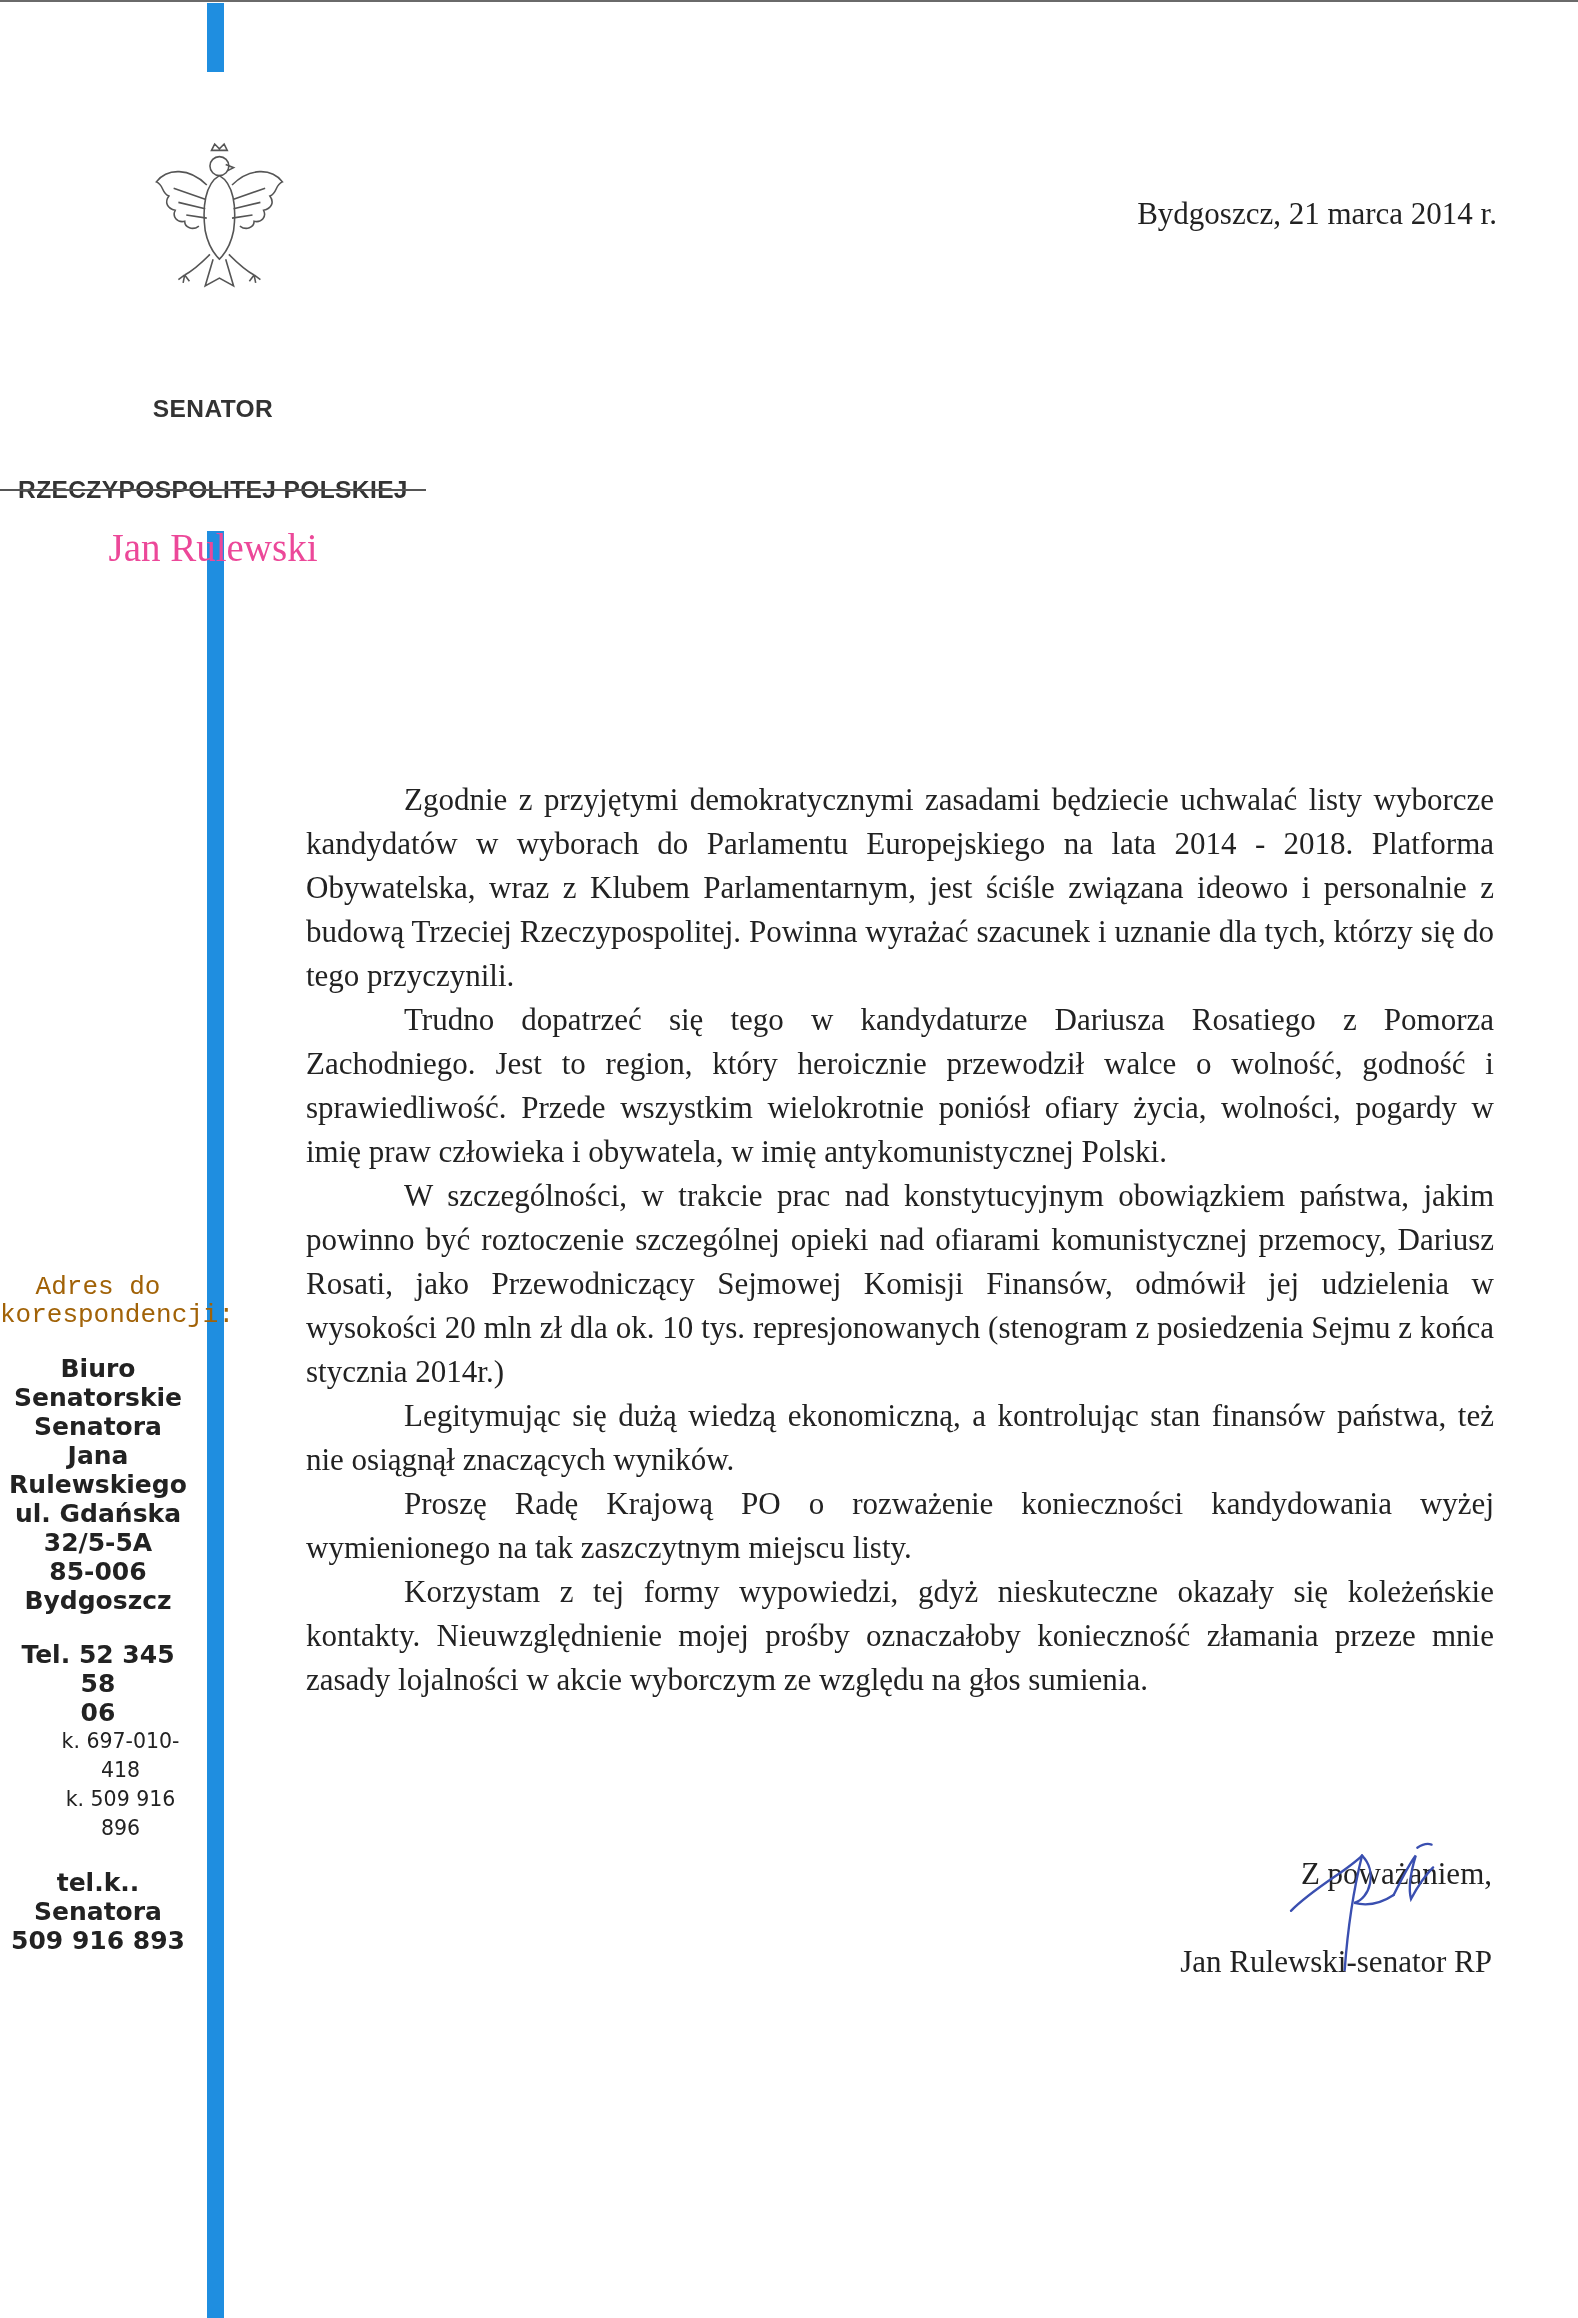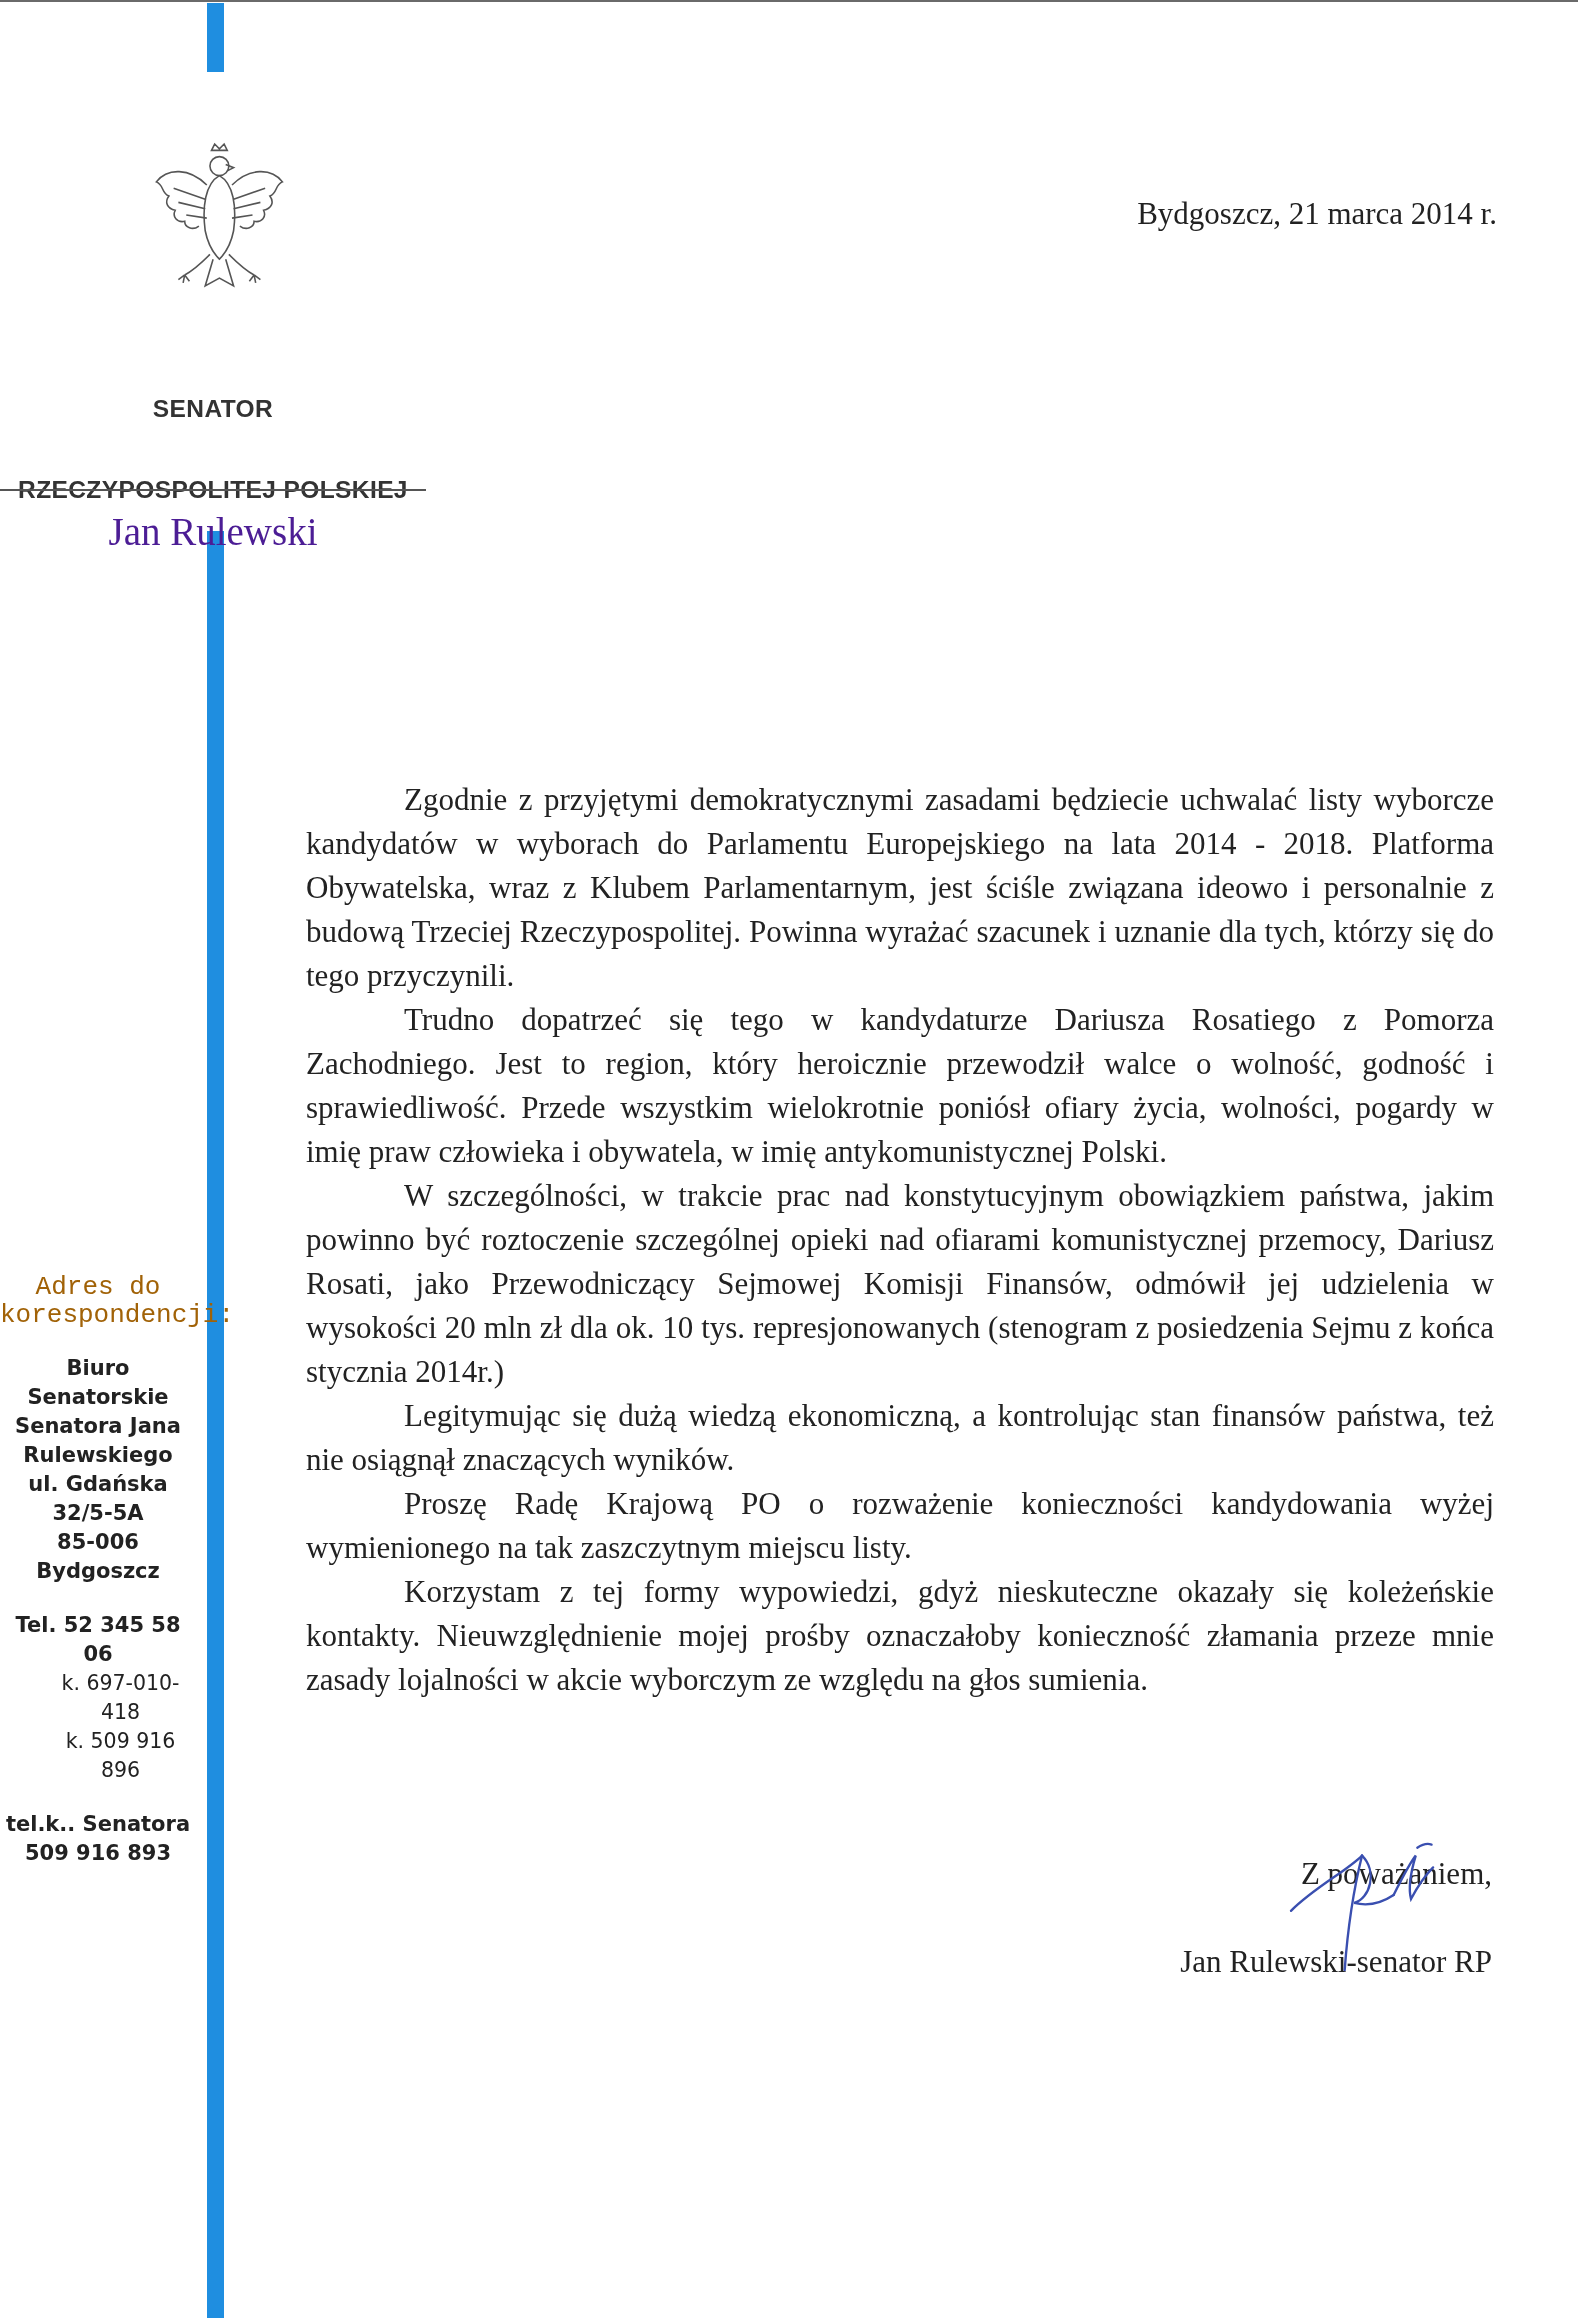--- a/index.html
+++ b/index.html
@@ -10,27 +10,27 @@
     }
     .top-rule { position: absolute; left: 0; top: 0; width: 1579px; height: 1.6px; background: #6a6a6a; }
     .blue-bar-top { position: absolute; left: 207px; top: 3.2px; width: 17.4px; height: 69px; background: #1f8ee0; }
     .blue-bar-main { position: absolute; left: 207px; top: 531px; width: 17.4px; height: 1788px; background: #1f8ee0; }
     .eagle { position: absolute; left: 150px; top: 136px; width: 138px; height: 158px; }
     .header-block { position: absolute; left: 0; top: 344px; width: 426px; text-align: center; }
     .header-line1, .header-line2 {
       font-family: "Liberation Sans", "DejaVu Sans", sans-serif; font-weight: bold;
       font-size: 24.5px; letter-spacing: 0.4px; color: #333; line-height: 33px; margin-top: 48px;
     }
-    .header-name { font-size: 39px; line-height: 51px; color: #4c1d95; margin-top: 0; }
+    .header-name { font-size: 39px; line-height: 51px; color: #ec4899; margin-top: 16px; }
     .header-rule { position: absolute; left: 0; top: 489px; width: 426px; height: 1.6px; background: #555; }
 
     .sidebar { position: absolute; left: 0; top: 1273px; width: 196px; text-align: center;
       font-family: "DejaVu Sans", "Liberation Sans", sans-serif; color: #222; }
     .sb-label { font-size: 26px; line-height: 28px; color: #a16207; font-family: Liberation Mono, monospace; }
-    .sb-bold { font-weight: bold; font-size: 21px; line-height: 29px; }
+    .sb-bold { font-weight: bold; font-size: 25px; line-height: 29px; }
     .sb-gap { height: 25px; }
     .sb-phone { font-size: 20.5px; line-height: 29px; padding-left: 45px; }
 
     .date { position: absolute; right: 82px; top: 196px; font-size: 31px; color: #222; }
     .recipient { position: absolute; right: 82px; top: 553px; text-align: right; font-weight: bold; font-size: 31px; line-height: 59px; color: #222; }
 
     .body-text { position: absolute; left: 306px; top: 778px; width: 1188px; font-size: 31px; line-height: 44px; color: #222; text-align: justify; }
     .body-text p { margin: 0; text-indent: 98px; }
 
     .closing { position: absolute; right: 87px; top: 1830px; text-align: right; font-size: 31px; line-height: 88px; color: #222; }

